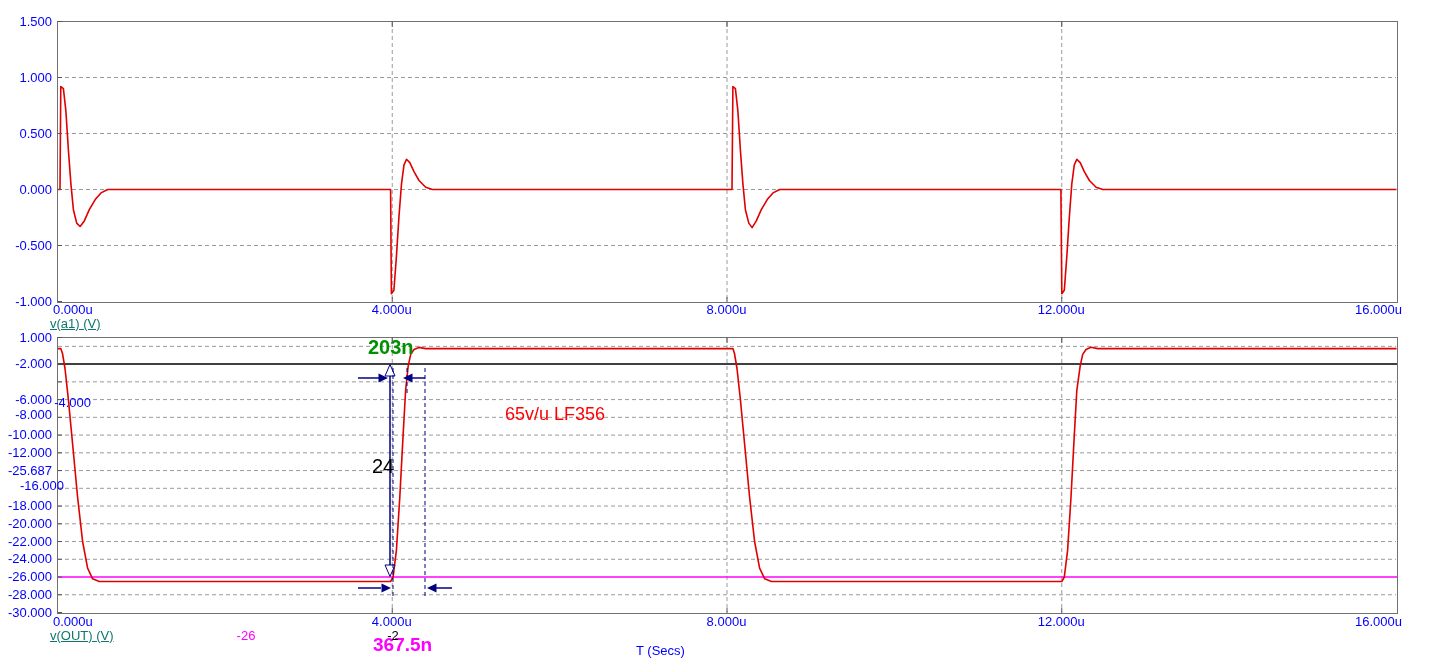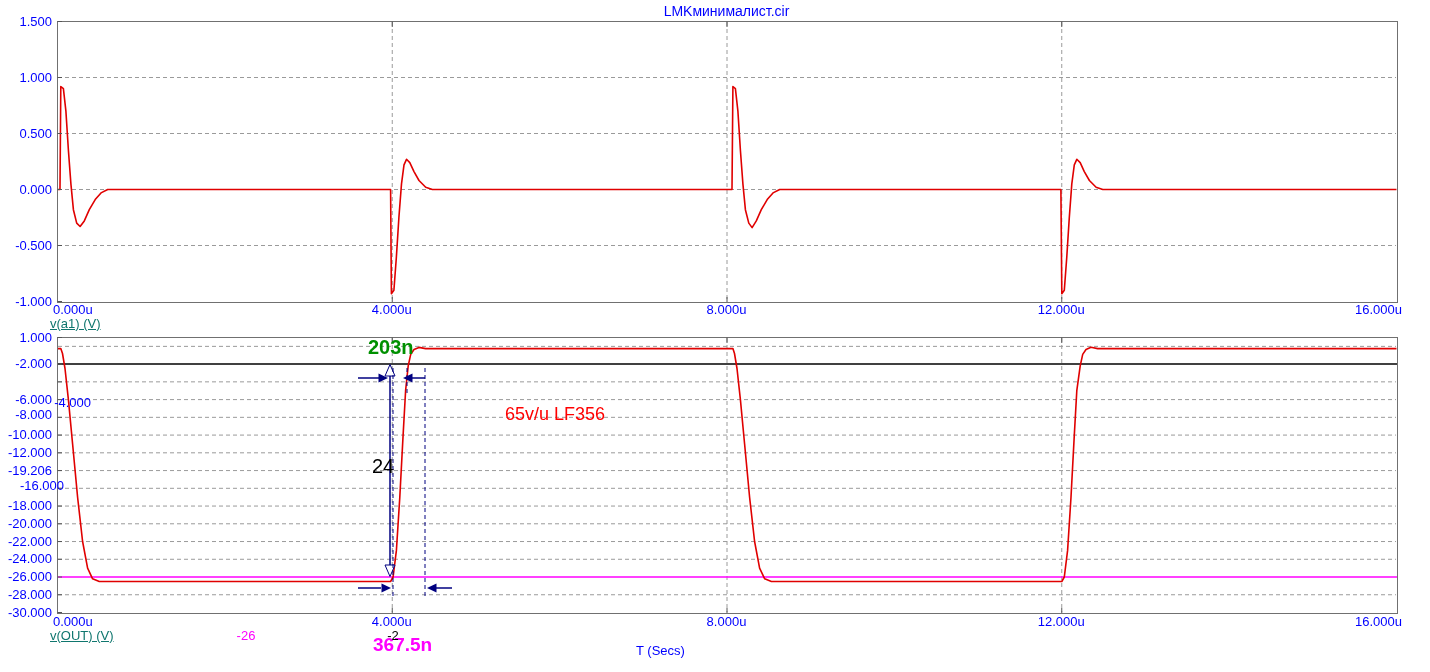--- a/index.html
+++ b/index.html
@@ -17,21 +17,20 @@
   .ann-meas{font-size:20px;font-weight:bold;line-height:20px;}
   .ann-meas2{font-size:19px;font-weight:bold;line-height:19px;}
   .ann-dv{font-size:20px;line-height:20px;}
   .ann-note{font-size:18px;line-height:22px;}
 </style>
 </head>
 <body>
 
 <div class="canvas">
 
-  <div class="title">LMKминималист.cir</div>
 
   <svg id="chart1" class="plot" width="1341" height="282" style="left: 57px; top: 21px;">
       <line x1="1" y1="56.5" x2="1339" y2="56.5" stroke="#9a9a9a" stroke-width="1" stroke-dasharray="4 3"></line>
       <line x1="1" y1="112.5" x2="1339" y2="112.5" stroke="#9a9a9a" stroke-width="1" stroke-dasharray="4 3"></line>
       <line x1="1" y1="168.5" x2="1339" y2="168.5" stroke="#9a9a9a" stroke-width="1" stroke-dasharray="4 3"></line>
       <line x1="1" y1="224.5" x2="1339" y2="224.5" stroke="#9a9a9a" stroke-width="1" stroke-dasharray="4 3"></line>
       <line x1="335.25" y1="1" x2="335.25" y2="280" stroke="#9a9a9a" stroke-width="1" stroke-dasharray="4 3"></line>
       <line x1="670" y1="1" x2="670" y2="280" stroke="#9a9a9a" stroke-width="1" stroke-dasharray="4 3"></line>
       <line x1="1004.75" y1="1" x2="1004.75" y2="280" stroke="#9a9a9a" stroke-width="1" stroke-dasharray="4 3"></line>
       <polyline points="0.5,168.5 3.0,168.5 3.8,65.5 6.4,67.7 8.9,90.1 11.4,129.3 13.9,162.9 16.4,188.7 19.7,202.1 23.1,205.5 27.3,199.9 32.3,188.7 38.2,178.6 44.0,171.9 50.7,168.5 333.6,168.5 334.4,272.7 336.9,269.3 339.4,235.7 341.9,196.5 344.5,162.9 347.0,143.9 349.5,138.3 352.8,141.6 357.0,150.6 362.0,159.5 368.7,166.3 375.4,168.5 675.0,168.5 675.9,65.5 678.4,67.7 680.9,90.1 683.4,129.3 685.9,162.9 688.4,188.7 691.8,202.1 695.1,206.6 699.3,199.9 704.3,188.7 710.2,178.6 716.0,171.9 722.7,168.5 1003.9,168.5 1004.8,272.7 1007.3,269.3 1009.8,235.7 1012.3,196.5 1014.8,162.9 1017.3,143.9 1019.8,138.3 1023.2,141.6 1027.3,150.6 1032.4,159.5 1039.1,166.3 1045.8,168.5 1339.5,168.5" fill="none" stroke="#e00000" stroke-width="1.6" stroke-linejoin="round"></polyline>
@@ -135,21 +134,21 @@
     <div class="xlab" style="top: 303px; left: 726.5px; transform: translateX(-50%);">8.000u</div>
     <div class="xlab" style="top: 303px; left: 1061.25px; transform: translateX(-50%);">12.000u</div>
     <div class="xlab" style="top: 303px; left: 1402px; transform: translateX(-100%);">16.000u</div>
     <div class="ylab" style="top: 330.5px;">1.000</div>
     <div class="ylab" style="top: 357.113px;">-2.000</div>
     <div class="ylab" style="top: 396px; padding-left: 39px;">-4.000</div>
     <div class="ylab" style="top: 392.597px;">-6.000</div>
     <div class="ylab" style="top: 408px;">-8.000</div>
     <div class="ylab" style="top: 428.081px;">-10.000</div>
     <div class="ylab" style="top: 445.823px;">-12.000</div>
-    <div class="ylab" style="top: 463.565px;">-19.206</div>
+    <div class="ylab" style="top: 463.565px;">-25.687</div>
     <div class="ylab" style="top: 479px; padding-left: 12px;">-16.000</div>
     <div class="ylab" style="top: 499.048px;">-18.000</div>
     <div class="ylab" style="top: 516.79px;">-20.000</div>
     <div class="ylab" style="top: 534.532px;">-22.000</div>
     <div class="ylab" style="top: 552.274px;">-24.000</div>
     <div class="ylab" style="top: 570.016px;">-26.000</div>
     <div class="ylab" style="top: 587.758px;">-28.000</div>
     <div class="ylab" style="top: 605.5px;">-30.000</div>
     <div class="xlab" style="top: 615px; left: 53px;">0.000u</div>
     <div class="xlab" style="top: 615px; left: 391.75px; transform: translateX(-50%);">4.000u</div>

